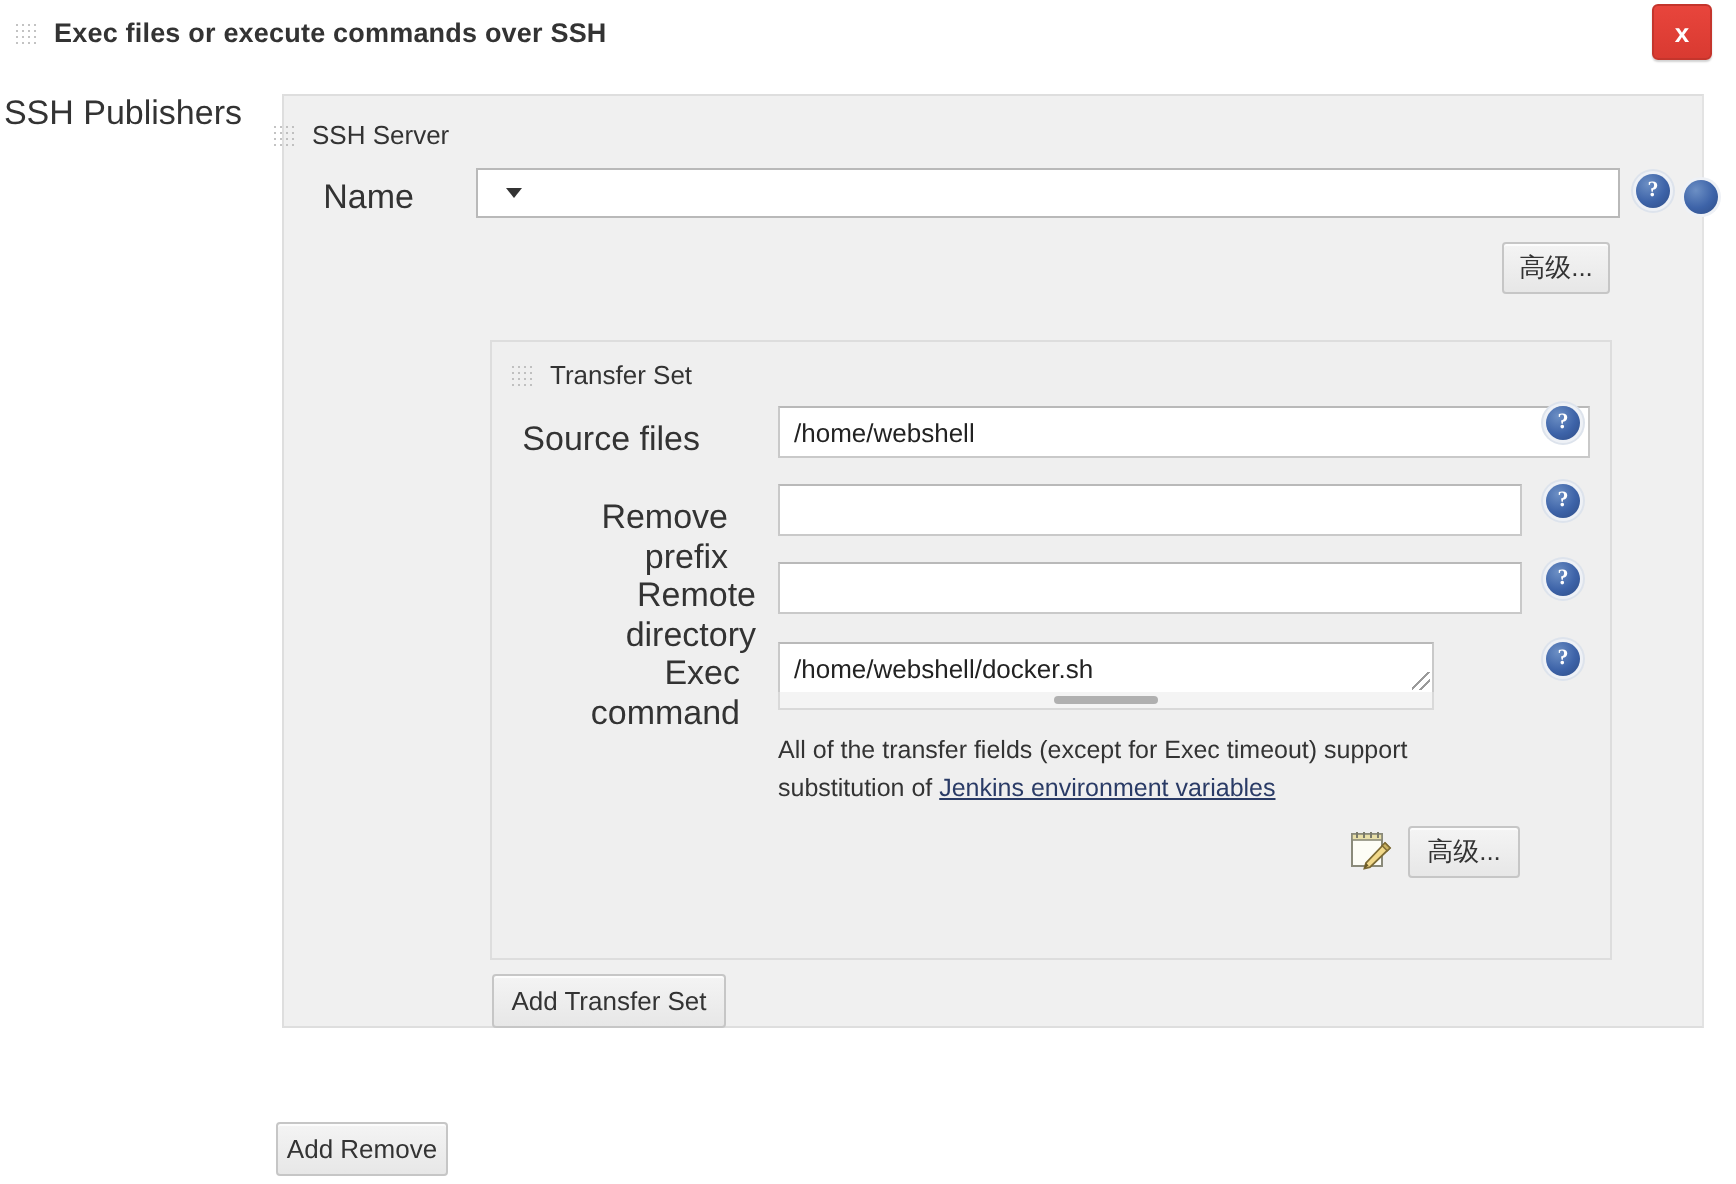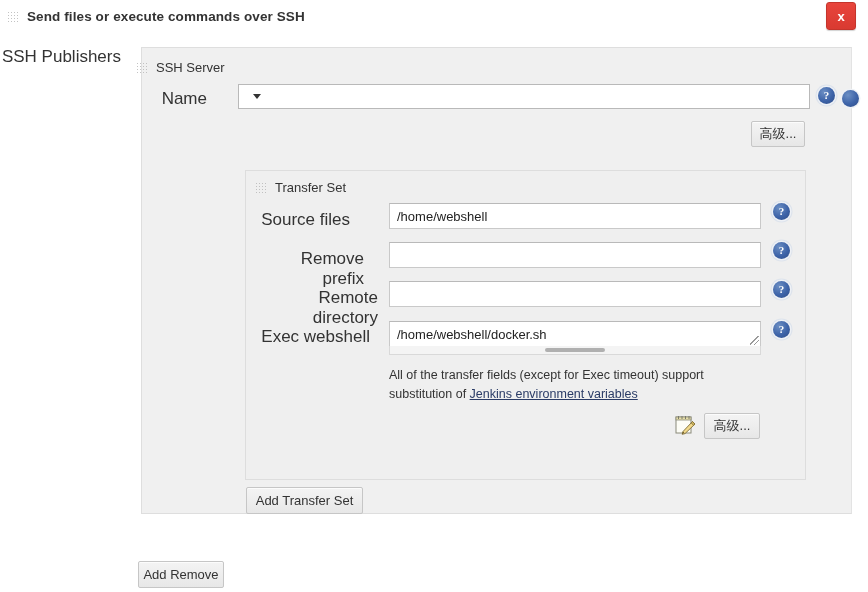--- a/index.html
+++ b/index.html
@@ -249,21 +249,21 @@
     border-radius: 50%;
     background: radial-gradient(circle at 35% 30%, #6c8fc4 0%, #3d63a8 55%, #2e4c86 100%);
     box-shadow: 0 0 0 1.5px #eef1f6;
   }
 </style>
 </head>
 <body>
 
 <div class="titlebar">
   <div class="drag-handle"></div>
-  <span class="title-text">Send files or execute commands over SSH</span>
+  <span class="title-text">Exec files or execute commands over SSH</span>
 </div>
 <div class="close-btn">x</div>
 
 <div class="sidecol-label" style="left:0; top:47px; width:121px;">SSH Publishers</div>
 
 <div class="sidecol-label" style="left:0; top:168px; width:228px;">Transfers</div>
 
 <div class="panel" id="ssh-server-panel">
   <div class="edge-help"></div>
 </div>
@@ -283,33 +283,33 @@
 <div class="btn" style="left:751px; top:121px; width:54px; height:26px;">高级...</div>
 
 <div class="panel" id="transfer-set-panel"></div>
 
 <div class="panel-heading" style="left:255px; top:180px;">
   <span class="drag-handle"></span>
   <span>Transfer Set</span>
 </div>
 
 <div class="sidecol-label" style="left:258px; top:210px; width:92px;">Source files</div>
-<input class="txt" style="left: 389px; top: 203px; width: 372px; height: 26px;" value="/home/webshell">
+<input class="txt" style="left: 389px; top: 203px; width: 406px; height: 26px;" value="/home/webshell">
 <div class="help-icon" style="left:773px; top:203px;">?</div>
 
 <div class="sidecol-label" style="left:258px; top:249px; width:106px;">Remove prefix</div>
 <input class="txt" style="left: 389px; top: 242px; width: 372px; height: 26px;" value="">
 <div class="help-icon" style="left:773px; top:242px;">?</div>
 
 <div class="sidecol-label" style="left:258px; top:288px; width:120px;">Remote directory</div>
 <input class="txt" style="left: 389px; top: 281px; width: 372px; height: 26px;" value="">
 <div class="help-icon" style="left:773px; top:281px;">?</div>
 
-<div class="sidecol-label" style="left:258px; top:327px; width:112px;">Exec webshell</div>
-<div class="area-wrap" style="left:389px; top:321px; width:372px; height:34px;">
+<div class="sidecol-label" style="left:258px; top:327px; width:112px;">Exec command</div>
+<div class="area-wrap" style="left:389px; top:321px; width:328px; height:34px;">
   <textarea class="area" rows="1" spellcheck="false" style="">/home/webshell/docker.sh</textarea>
   <div class="resize-grip"></div>
   <div class="hscroll">
     <div class="thumb"></div>
   </div>
 </div>
 <div class="help-icon" style="left:773px; top:321px;">?</div>
 
 <div class="note" style="left:389px; top:366px;">
   <span>All of the transfer fields (except for Exec timeout) support substitution of </span><a href="#">Jenkins environment variables</a>

